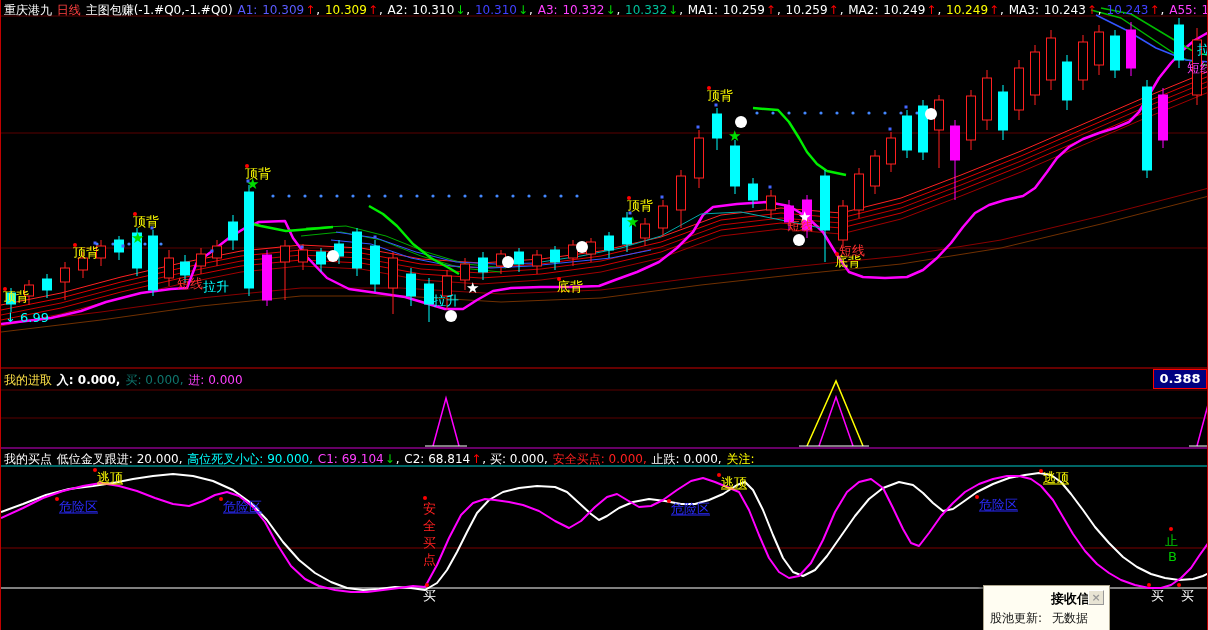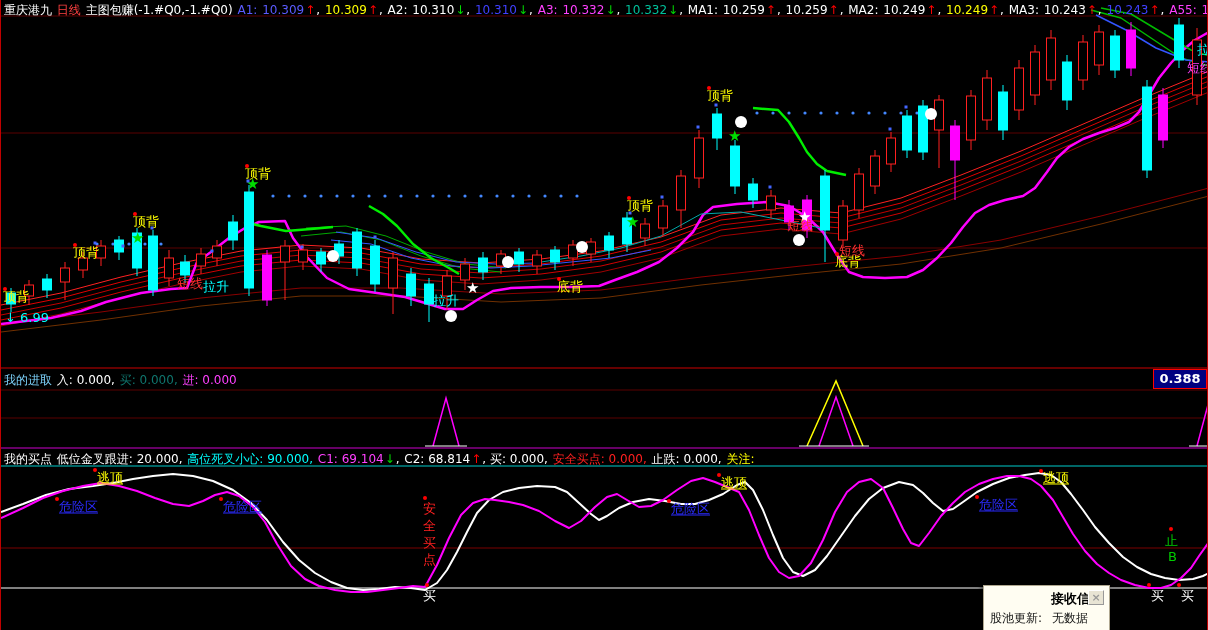--- a/index.html
+++ b/index.html
@@ -395,21 +395,21 @@
         <text x="422" y="547" fill="#ff2020" font-size="13">买</text>
         <text x="422" y="564" fill="#ff2020" font-size="13">点</text>
         <text x="422" y="600" fill="#ffffff" font-size="13">买</text>
         <text x="1150" y="600" fill="#ffffff" font-size="13">买</text>
         <text x="1180" y="600" fill="#ffffff" font-size="13">买</text>
         <text x="1164" y="545" fill="#00cc00" font-size="13">止</text>
         <text x="1167" y="561" fill="#00cc00" font-size="13">B</text>
       </svg>
     </div>
   <div class="textrow" style="top:2px;" id="topbar"><span style="color: rgb(255, 255, 255);">重庆港九 </span><span style="color: rgb(255, 64, 64);">日线</span><span style="color: rgb(255, 255, 255);"> 主图包赚(-1.#Q0,-1.#Q0) </span><span style="color: rgb(91, 91, 255);">A1: </span><span style="color: rgb(91, 91, 255);">10.309</span><span style="color: rgb(255, 0, 0);">↑</span><span style="color: rgb(255, 255, 255);">, </span><span style="color: rgb(255, 255, 0);">10.309</span><span style="color: rgb(255, 0, 0);">↑</span><span style="color: rgb(255, 255, 255);">, </span><span style="color: rgb(255, 255, 255);">A2: </span><span style="color: rgb(255, 255, 255);">10.310</span><span style="color: rgb(0, 221, 0);">↓</span><span style="color: rgb(255, 255, 255);">, </span><span style="color: rgb(64, 64, 255);">10.310</span><span style="color: rgb(0, 221, 0);">↓</span><span style="color: rgb(255, 255, 255);">, </span><span style="color: rgb(255, 64, 255);">A3: </span><span style="color: rgb(255, 64, 255);">10.332</span><span style="color: rgb(0, 221, 0);">↓</span><span style="color: rgb(255, 255, 255);">, </span><span style="color: rgb(0, 192, 154);">10.332</span><span style="color: rgb(0, 221, 0);">↓</span><span style="color: rgb(255, 255, 255);">, </span><span style="color: rgb(255, 255, 255);">MA1: </span><span style="color: rgb(255, 255, 255);">10.259</span><span style="color: rgb(255, 0, 0);">↑</span><span style="color: rgb(255, 255, 255);">, </span><span style="color: rgb(255, 255, 255);">10.259</span><span style="color: rgb(255, 0, 0);">↑</span><span style="color: rgb(255, 255, 255);">, </span><span style="color: rgb(255, 255, 255);">MA2: </span><span style="color: rgb(255, 255, 255);">10.249</span><span style="color: rgb(255, 0, 0);">↑</span><span style="color: rgb(255, 255, 255);">, </span><span style="color: rgb(255, 255, 0);">10.249</span><span style="color: rgb(255, 0, 0);">↑</span><span style="color: rgb(255, 255, 255);">, </span><span style="color: rgb(255, 255, 255);">MA3: </span><span style="color: rgb(255, 255, 255);">10.243</span><span style="color: rgb(255, 0, 0);">↑</span><span style="color: rgb(255, 255, 255);">, </span><span style="color: rgb(64, 64, 255);">10.243</span><span style="color: rgb(255, 0, 0);">↑</span><span style="color: rgb(255, 255, 255);">, </span><span style="color: rgb(255, 64, 255);">A55: </span><span style="color: rgb(255, 64, 255);">10.410</span></div>
-  <div class="textrow" style="top:372px;" id="midrow"><span style="color: #7dd3fc;">我的进取  </span><span style="color: rgb(255, 255, 255);">入: 0.000, </span><span style="color: #0f766e;">买: 0.000, </span><span style="color: rgb(255, 64, 255);">进: 0.000</span></div>
+  <div class="textrow" style="top:372px;" id="midrow"><span style="color: #fde047;">我的进取  </span><span style="color: rgb(255, 255, 255); font-weight: bold;">入: 0.000, </span><span style="color: #0f766e;">买: 0.000, </span><span style="color: rgb(255, 64, 255);">进: 0.000</span></div>
   <div class="textrow" style="top:451px;" id="buyrow"><span style="color: rgb(255, 255, 255);">我的买点  </span><span style="color: rgb(255, 255, 255);">低位金叉跟进: 20.000, </span><span style="color: rgb(0, 255, 255);">高位死叉小心: 90.000, </span><span style="color: rgb(255, 64, 255);">C1: 69.104</span><span style="color: rgb(0, 221, 0);">↓</span><span style="color: rgb(255, 255, 255);">, </span><span style="color: rgb(255, 255, 255);">C2: 68.814</span><span style="color: rgb(255, 0, 0);">↑</span><span style="color: rgb(255, 255, 255);">, 买: 0.000, </span><span style="color: rgb(255, 32, 32);">安全买点: 0.000,</span><span style="color: rgb(255, 255, 255);"> 止跌: 0.000, </span><span style="color: rgb(255, 255, 0);">关注:</span></div>
   <div id="valbox">0.388</div>
   <div id="popup">
     <div class="ptitle">接收信息</div>
     <div id="pclose">×</div>
     <div class="prow">
       <span class="plabel">股池更新:</span>
       <span>无数据</span>
     </div>
 

